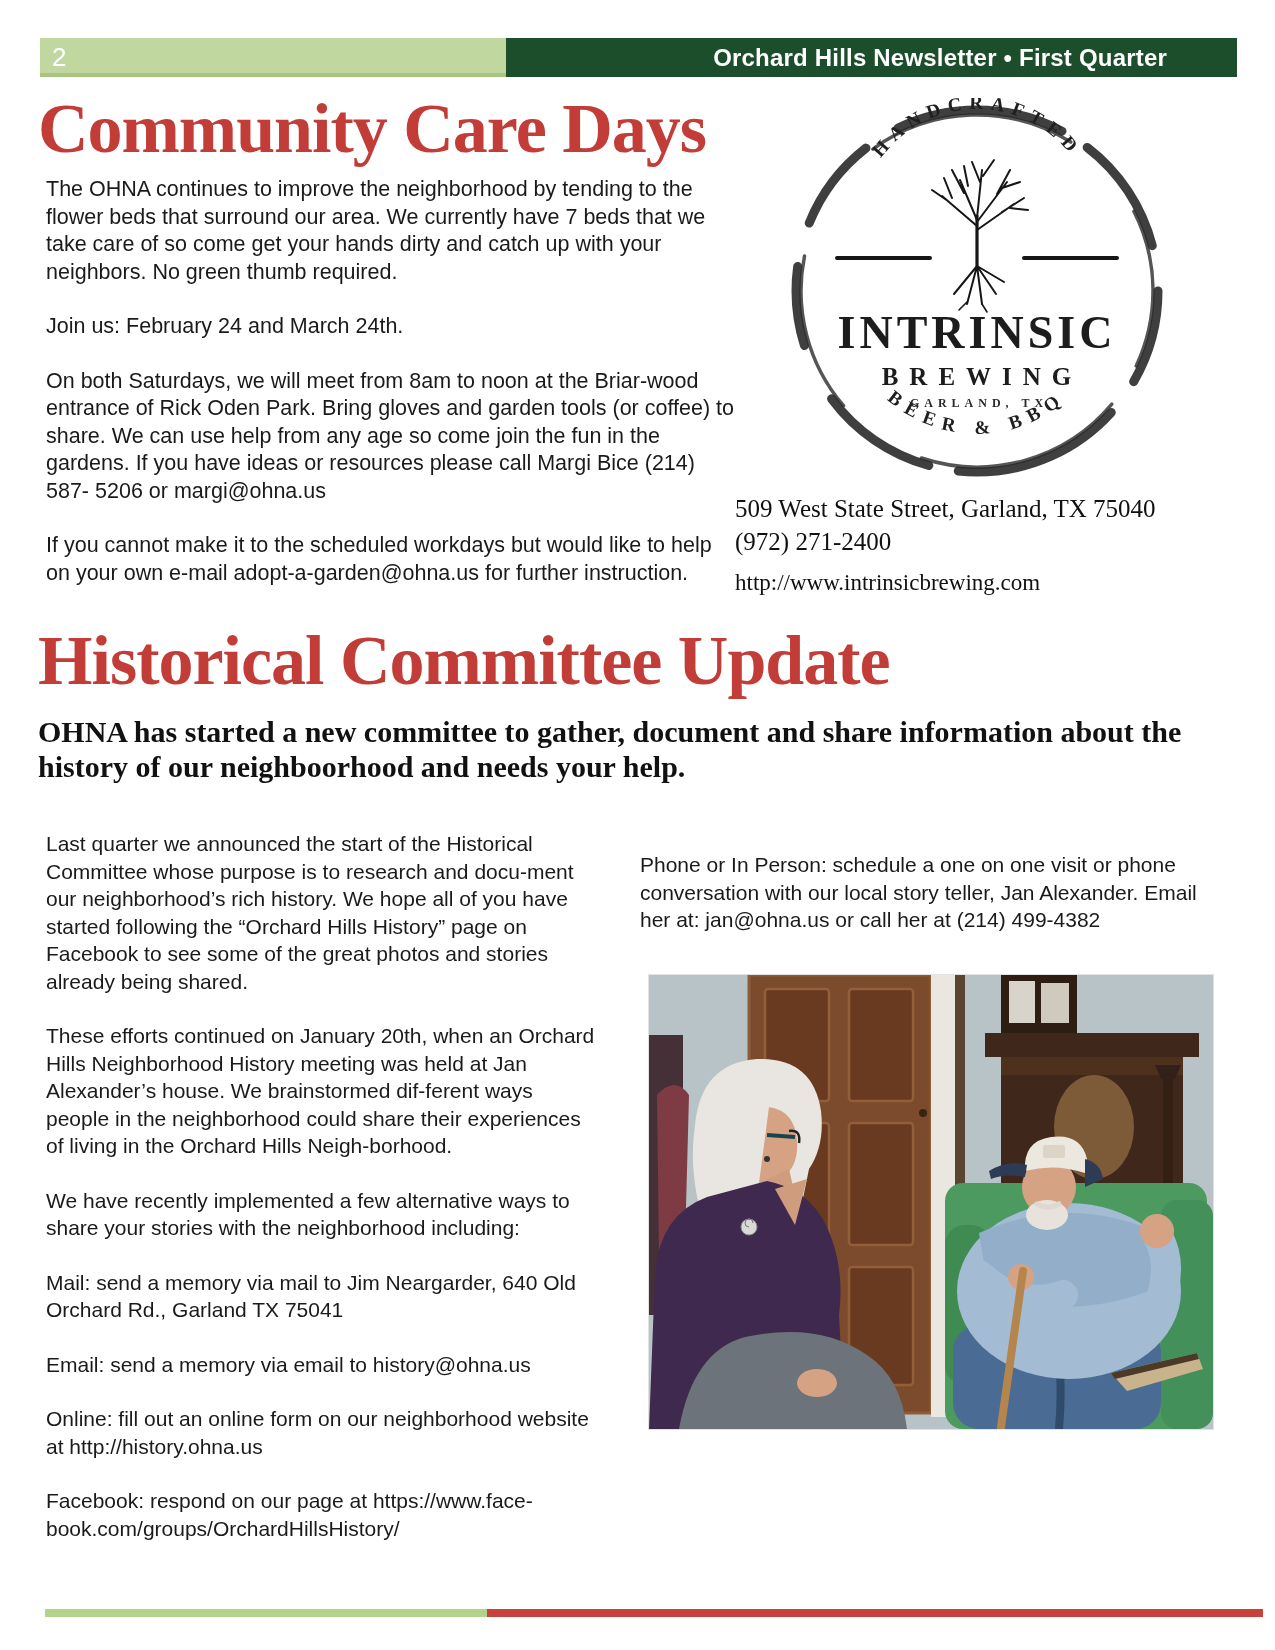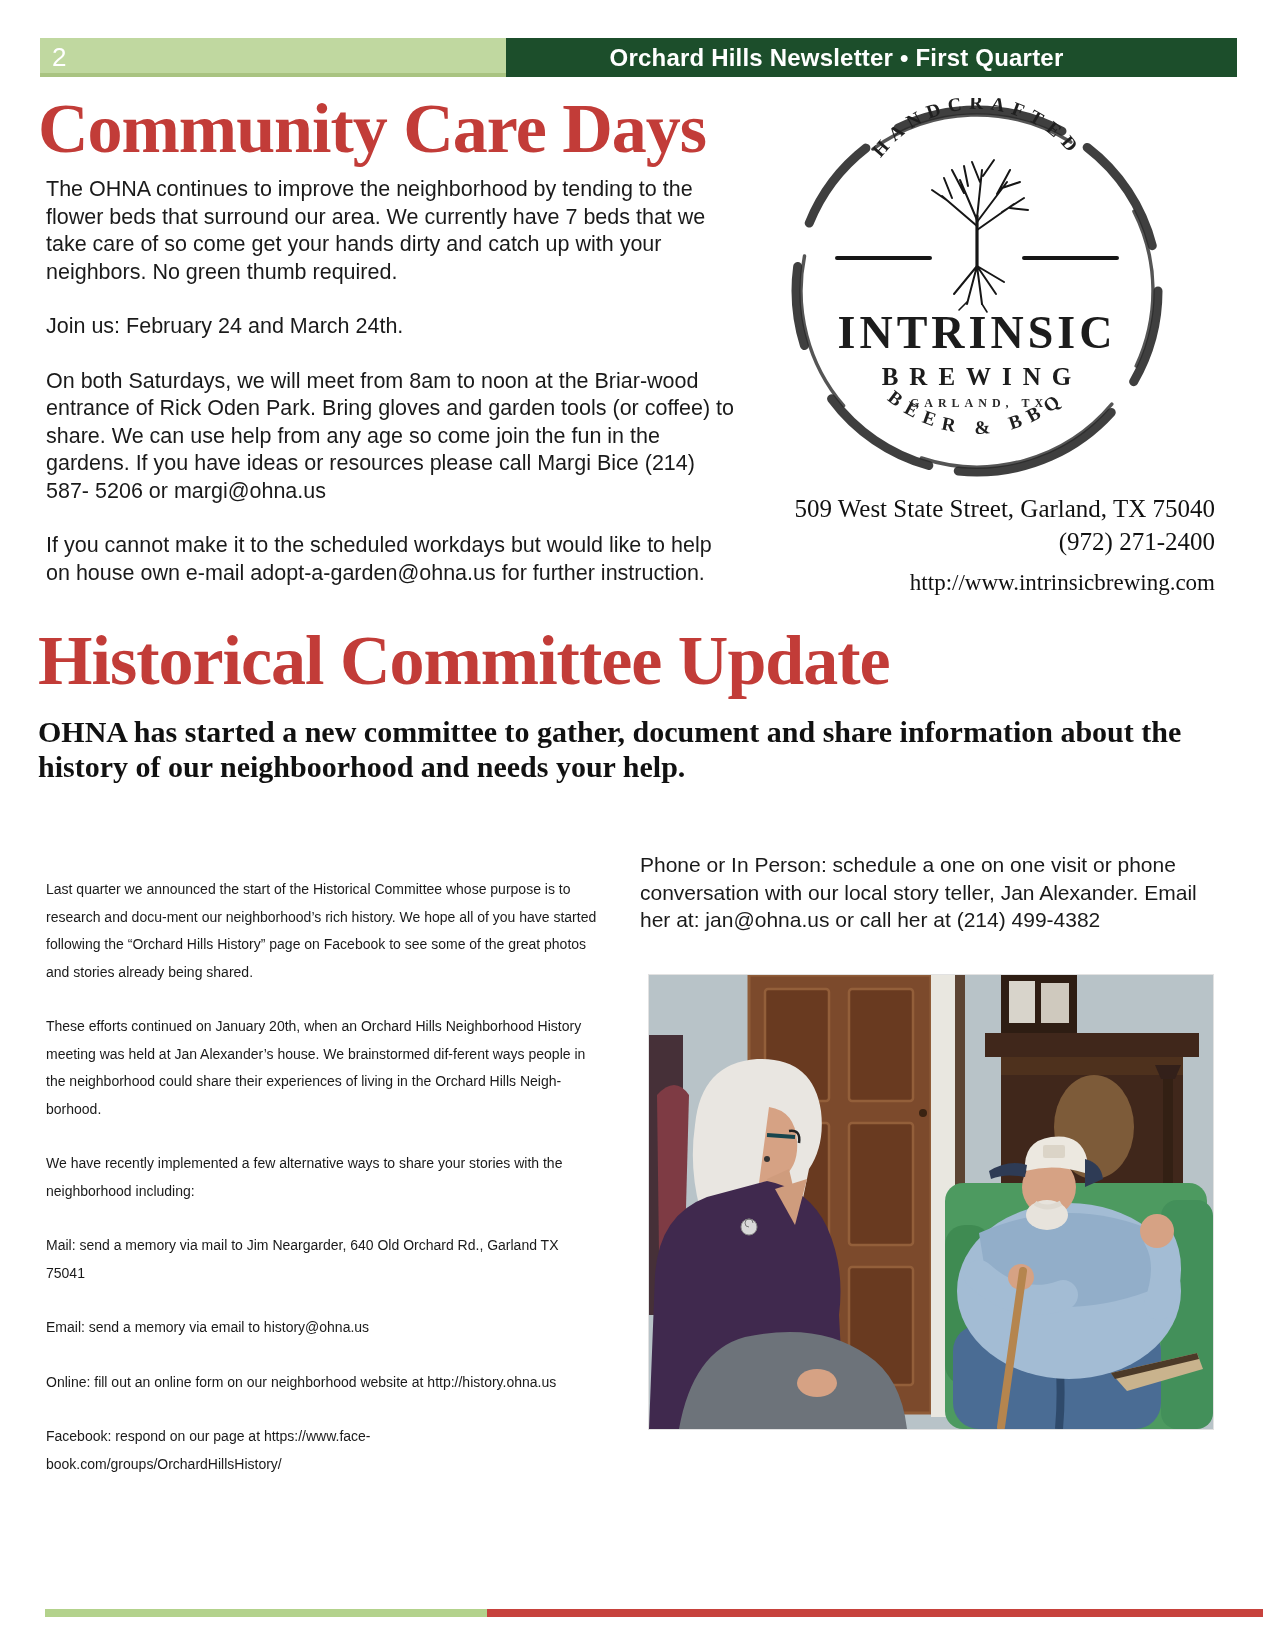--- a/index.html
+++ b/index.html
@@ -4,38 +4,38 @@
 <style>
   html,body{margin:0;padding:0;background:#ffffff;}
   .page{position:relative;width:1275px;height:1650px;background:#ffffff;overflow:hidden;
         font-family:"Liberation Sans",sans-serif;color:#1a1a1a;}
   .abs{position:absolute;}
 
   
   .bar-light{left:40px;top:38px;width:466px;height:39px;background:#c0d8a0;border-bottom:4px solid #a9c381;box-sizing:border-box;}
   .bar-dark{left:506px;top:38px;width:731px;height:39px;background:#1c4e2b;}
   .page-num{left:52px;top:42px;font-size:26px;color:#ffffff;}
-  .hdr-title{left:506px;top:44px;width:661px;text-align:center;color:#ffffff;font-size:24px;font-weight:600;letter-spacing:.2px;}
+  .hdr-title{left:506px;top:44px;width:661px;text-align:right;color:#ffffff;font-size:24px;font-weight:600;letter-spacing:.2px;}
 
   
   .h1{font-family:"Liberation Serif",serif;font-weight:700;color:#c23c38;font-size:70px;line-height:82px;letter-spacing:-1px;white-space:nowrap;}
   .t-community{left:38px;top:88px;}
   .t-historical{left:38px;top:620px;}
 
   
   .body-col p{margin:0 0 27px 8px;}
   .community-body{left:38px;top:176px;width:700px;font-size:21.5px;line-height:27.5px;}
   .subtitle{left:38px;top:714px;width:1160px;font-family:"Liberation Serif",serif;font-weight:700;
             font-size:30px;line-height:35px;color:#111;}
-  .col-left{left:38px;top:876px;width:560px;font-size:14px;line-height:27.5px;}
+  .col-left{left:38px;top:830px;width:560px;font-size:21px;line-height:27.5px;}
   .col-right-intro{left:640px;top:830px;width:575px;font-size:21px;line-height:27.5px;}
 
   
   .logo-wrap{left:782px;top:98px;width:390px;height:390px;}
-  .brew-address{left:735px;top:492px;width:480px;text-align:right;font-family:"Liberation Serif",serif;color:#111;}
+  .brew-address{left:735px;top:492px;width:480px;text-align:left;font-family:"Liberation Serif",serif;color:#111;}
   .brew-address .line1{font-size:25px;line-height:33px;}
   .brew-address .line2{font-size:25px;line-height:33px;}
   .brew-address .line3{font-size:23px;margin-top:12px;}
 
   
   .photo{left:648px;top:974px;width:564px;height:454px;border:1px solid #e2e2e2;}
   .caption{left:660px;top:1458px;width:535px;font-size:18.5px;line-height:29px;color:#262626;}
 
   
   .foot-green{left:45px;top:1609px;width:442px;height:8px;background:#b3d28c;}
@@ -49,21 +49,21 @@
   <div class="abs bar-light"></div>
   <div class="abs bar-dark"></div>
   <div class="abs page-num">2</div>
   <div class="abs hdr-title">Orchard Hills Newsletter • First Quarter</div>
 
   <div class="abs h1 t-community">Community Care Days</div>
   <div class="abs community-body body-col">
     <p>The OHNA continues to improve the neighborhood by tending to the flower beds that surround our area. We currently have 7 beds that we take care of so come get your hands dirty and catch up with your neighbors. No green thumb required.</p>
     <p>Join us: February 24 and March 24th.</p>
     <p>On both Saturdays, we will meet from 8am to noon at the Briar-wood entrance of Rick Oden Park. Bring gloves and garden tools (or coffee) to share. We can use help from any age so come join the fun in the gardens. If you have ideas or resources please call Margi Bice (214) 587- 5206 or margi@ohna.us</p>
-    <p>If you cannot make it to the scheduled workdays but would like to help on house own e-mail adopt-a-garden@ohna.us for further instruction.</p>
+    <p>If you cannot make it to the scheduled workdays but would like to help on your own e-mail adopt-a-garden@ohna.us for further instruction.</p>
   </div>
 
   <div class="abs logo-wrap">
     <svg viewBox="0 0 390 390" width="390" height="390">
       <g fill="none" stroke="#2a2a2a">
         <circle cx="195" cy="193" r="181" stroke-width="9" stroke-linecap="round" stroke-dasharray="95 38 170 30 120 60 80 45" opacity="0.9"></circle>
         <circle cx="195" cy="193" r="176" stroke-width="3.5" stroke-linecap="round" stroke-dasharray="210 95 160 130" transform="rotate(40 195 193)" opacity="0.8"></circle>
       </g>
       <path id="arcTop" d="M 77 129 A 118 118 0 0 1 313 129" fill="none"></path>
       <path id="arcBottom" d="M 78 268 A 135 135 0 0 0 312 268" fill="none"></path>

